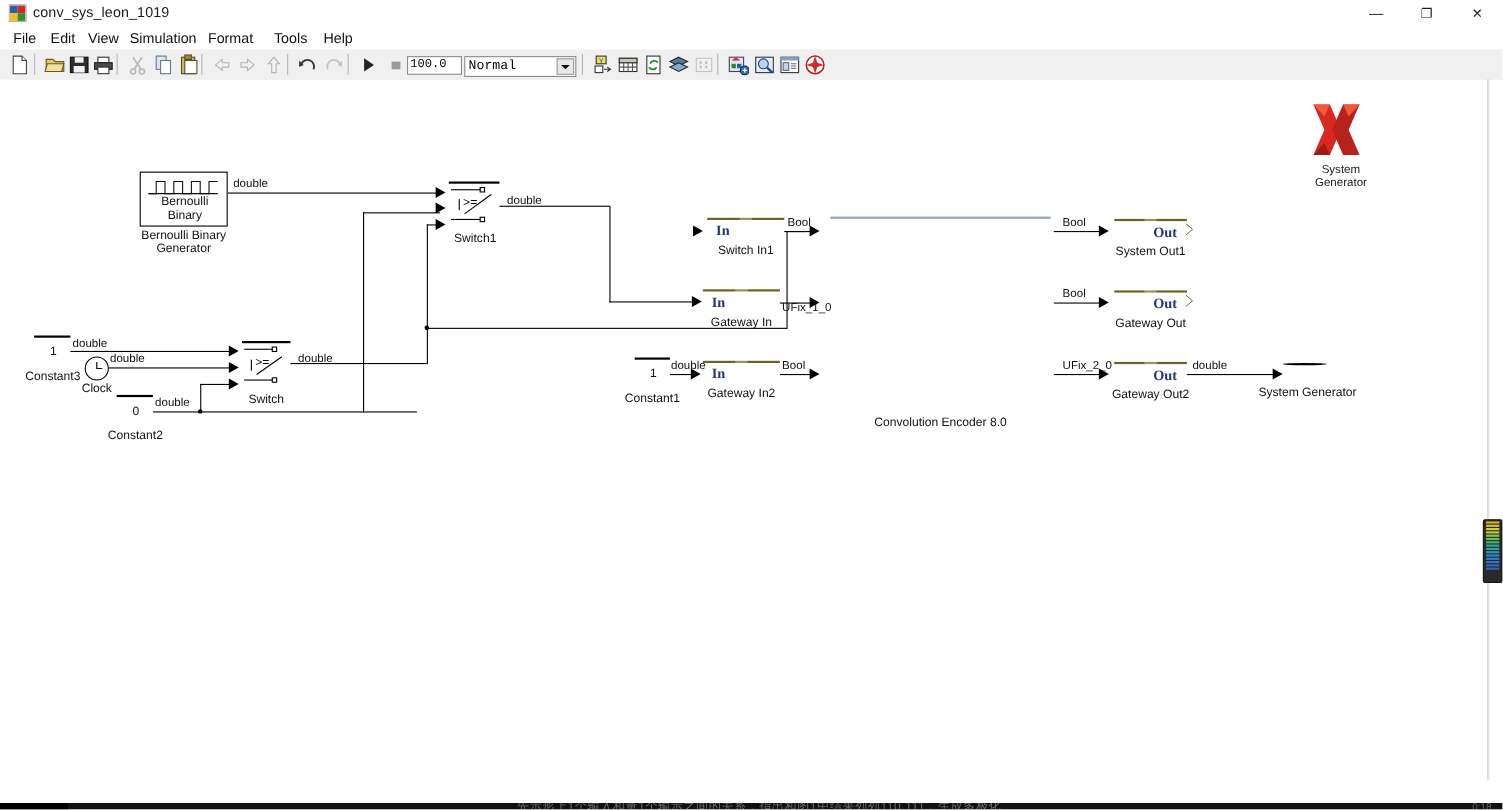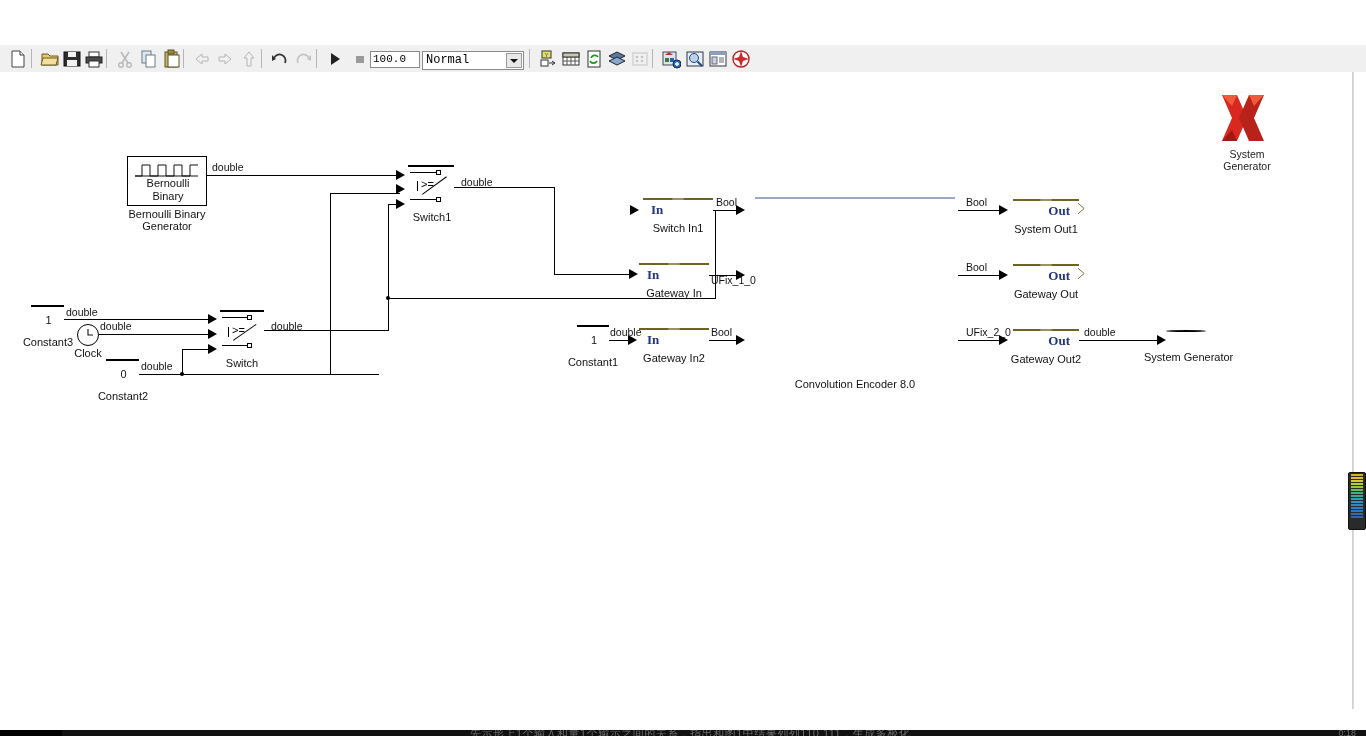--- a/index.html
+++ b/index.html
@@ -99,21 +99,50 @@
 
   
   .sysgen{position:absolute;}
   .sysgen-cap{position:absolute;top:56px;left:-18px;width:90px;text-align:center;font-size:10.5px;color:#222;line-height:12px;}
 </style>
 </head>
 <body>
 
 <div id="app">
 
-
+  <div class="titlebar">
+    <svg class="title-icon" viewBox="0 0 16 16">
+      <rect x="0" y="0" width="16" height="16" fill="#f2f2f2" stroke="#7a7a7a"></rect>
+      <rect x="1" y="1" width="7" height="7" fill="#2e5fa3"></rect>
+      <rect x="8" y="1" width="7" height="7" fill="#cf2a27"></rect>
+      <rect x="1" y="8" width="7" height="7" fill="#f0c020"></rect>
+      <rect x="8" y="8" width="7" height="7" fill="#3a8a3a"></rect>
+    </svg>
+    <div class="title-text">conv_sys_leon_1019</div>
+
+    <div class="winbtn wb-min">
+      <span>—</span>
+    </div>
+    <div class="winbtn wb-max">
+      <span>❐</span>
+    </div>
+    <div class="winbtn wb-close">
+      <span>✕</span>
+    </div>
+  </div>
+
+  <div class="menubar">
+    <div class="menu-item" style="left:8px">File</div>
+    <div class="menu-item" style="left:42px">Edit</div>
+    <div class="menu-item" style="left:76px">View</div>
+    <div class="menu-item" style="left:114px">Simulation</div>
+    <div class="menu-item" style="left:185px">Format</div>
+    <div class="menu-item" style="left:245px">Tools</div>
+    <div class="menu-item" style="left:290px">Help</div>
+  </div>
 
   <div class="toolbar">
     <div class="tb-sep" style="left:31px"></div>
     <div class="tb-sep" style="left:106px"></div>
     <div class="tb-sep" style="left:183px"></div>
     <div class="tb-sep" style="left:261px"></div>
     <div class="tb-sep" style="left:316px"></div>
     <div class="tb-sep" style="left:529px"></div>
     <div class="tb-sep" style="left:652px"></div>
 
@@ -432,21 +461,21 @@
       </svg>
     </div>
     <div class="blk-label" style="left:1003px;top:281px;width:86px">Gateway Out2</div>
 
     <div class="oval" style="left:1166px;top:258px;width:40px;height:20;line-height:19px">
       <span></span>
     </div>
     <div class="blk-label" style="left:1144px;top:279px;width:84px">System
 Generator</div>
 
-    <div class="sysgen" style="left:1220px;top:20px;width:46px;height:52">
+    <div class="sysgen" style="left:1192px;top:20px;width:46px;height:52">
       <svg width="46" height="52" viewBox="0 0 46 52">
         <path d="M2 3 L17 3 L27 26 L17 49 L2 49 L12 26 z" fill="#d8281f"></path>
         <path d="M44 3 L29 3 L19 26 L29 49 L44 49 L34 26 z" fill="#b8221a"></path>
         <path d="M2 3 L17 3 L12 14 z" fill="#ee5a3a"></path>
         <path d="M44 3 L29 3 L34 14 z" fill="#ee5a3a"></path>
         <path d="M2 49 L12 38 L17 49 z" fill="#a01a14"></path>
       </svg>
       <div class="sysgen-cap">System<br>Generator</div>
     </div>
 

